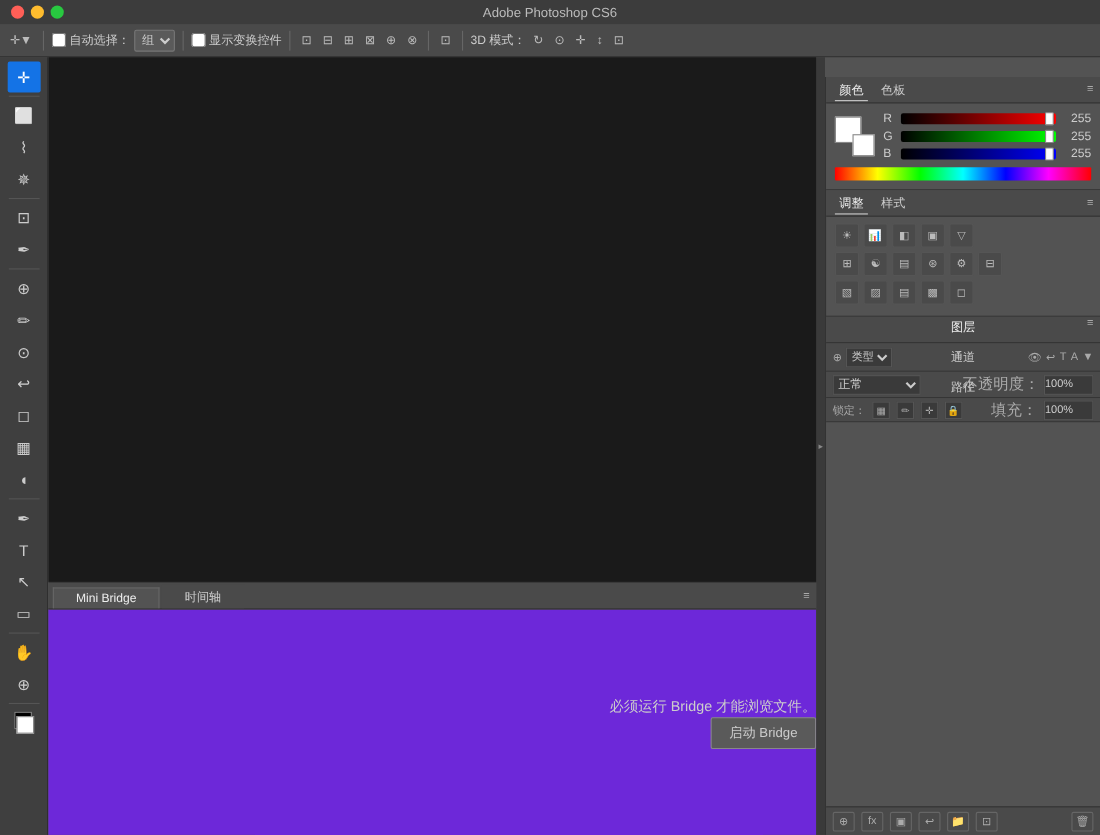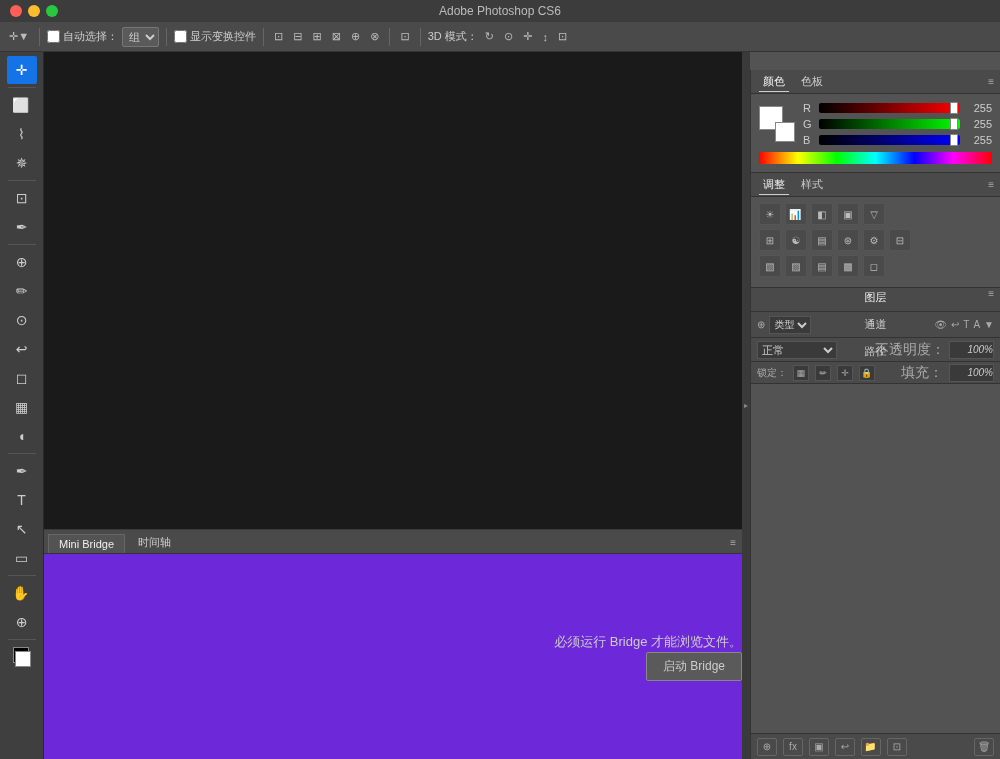--- a/index.html
+++ b/index.html
@@ -183,21 +183,21 @@
     #bottom-tabs {
       height: 24px;
       background: #4a4a4a;
       display: flex;
       align-items: flex-end;
       padding: 0 4px;
       border-bottom: 1px solid #333;
       position: relative;
     }
     .bottom-tab {
-      padding: 3px 10px;
+      padding: 3px 20px;
       font-size: 11px;
       color: #ccc;
       cursor: pointer;
       border: 1px solid transparent;
       border-bottom: none;
       background: #4a4a4a;
       margin-right: 2px;
     }
     .bottom-tab.active {
       background: #535353;
@@ -453,22 +453,20 @@
       width: 80px;
     }
     .opacity-label { font-size: 14px; color: #aaa; }
     .opacity-input {
       background: #3a3a3a;
       border: 1px solid #555;
       color: #ccc;
       font-size: 10px;
       height: 18px;
       width: 45px;
-      text-align: right;
-      font-style: italic;
     }
     #layers-lock-row {
       height: 22px;
       background: #4a4a4a;
       display: flex;
       align-items: center;
       padding: 0 6px;
       gap: 6px;
       border-bottom: 1px solid #333;
     }

